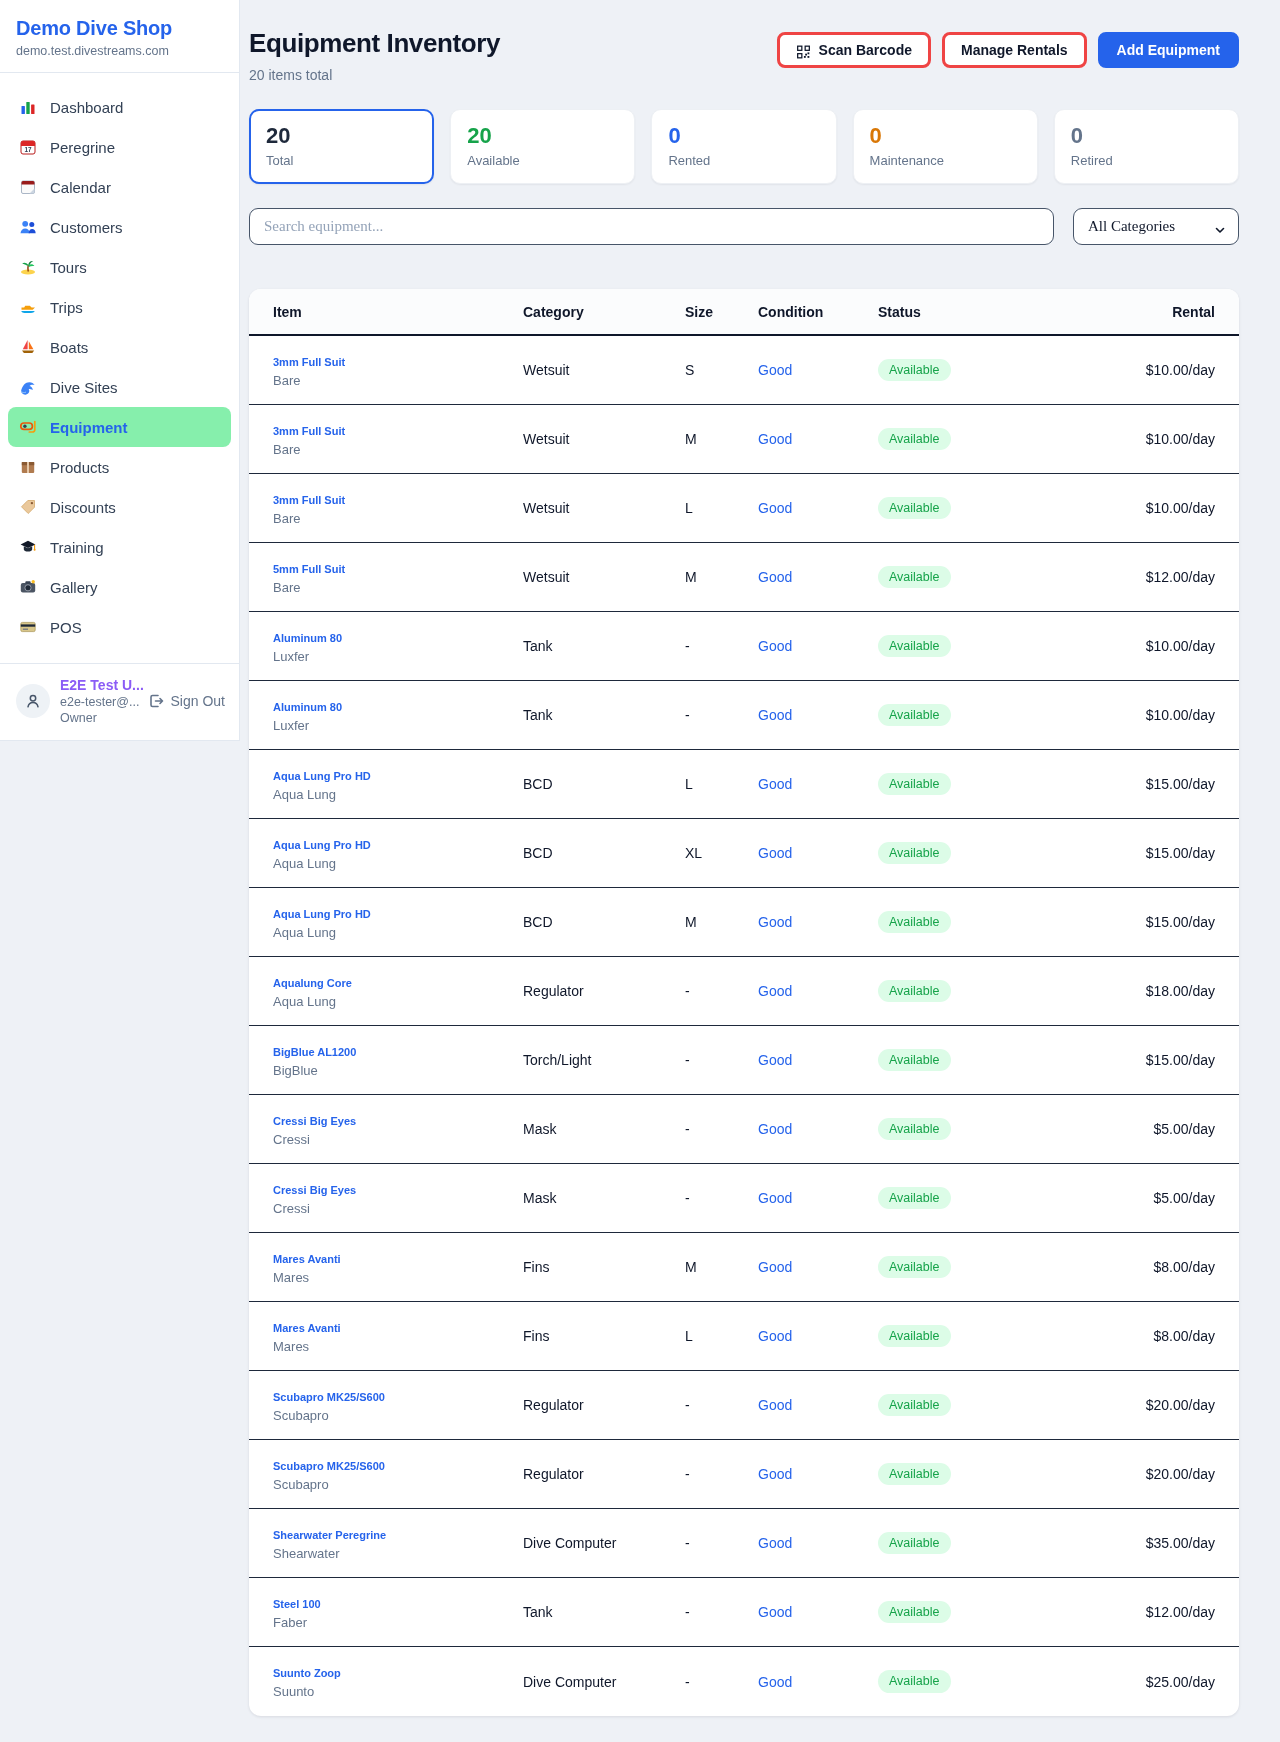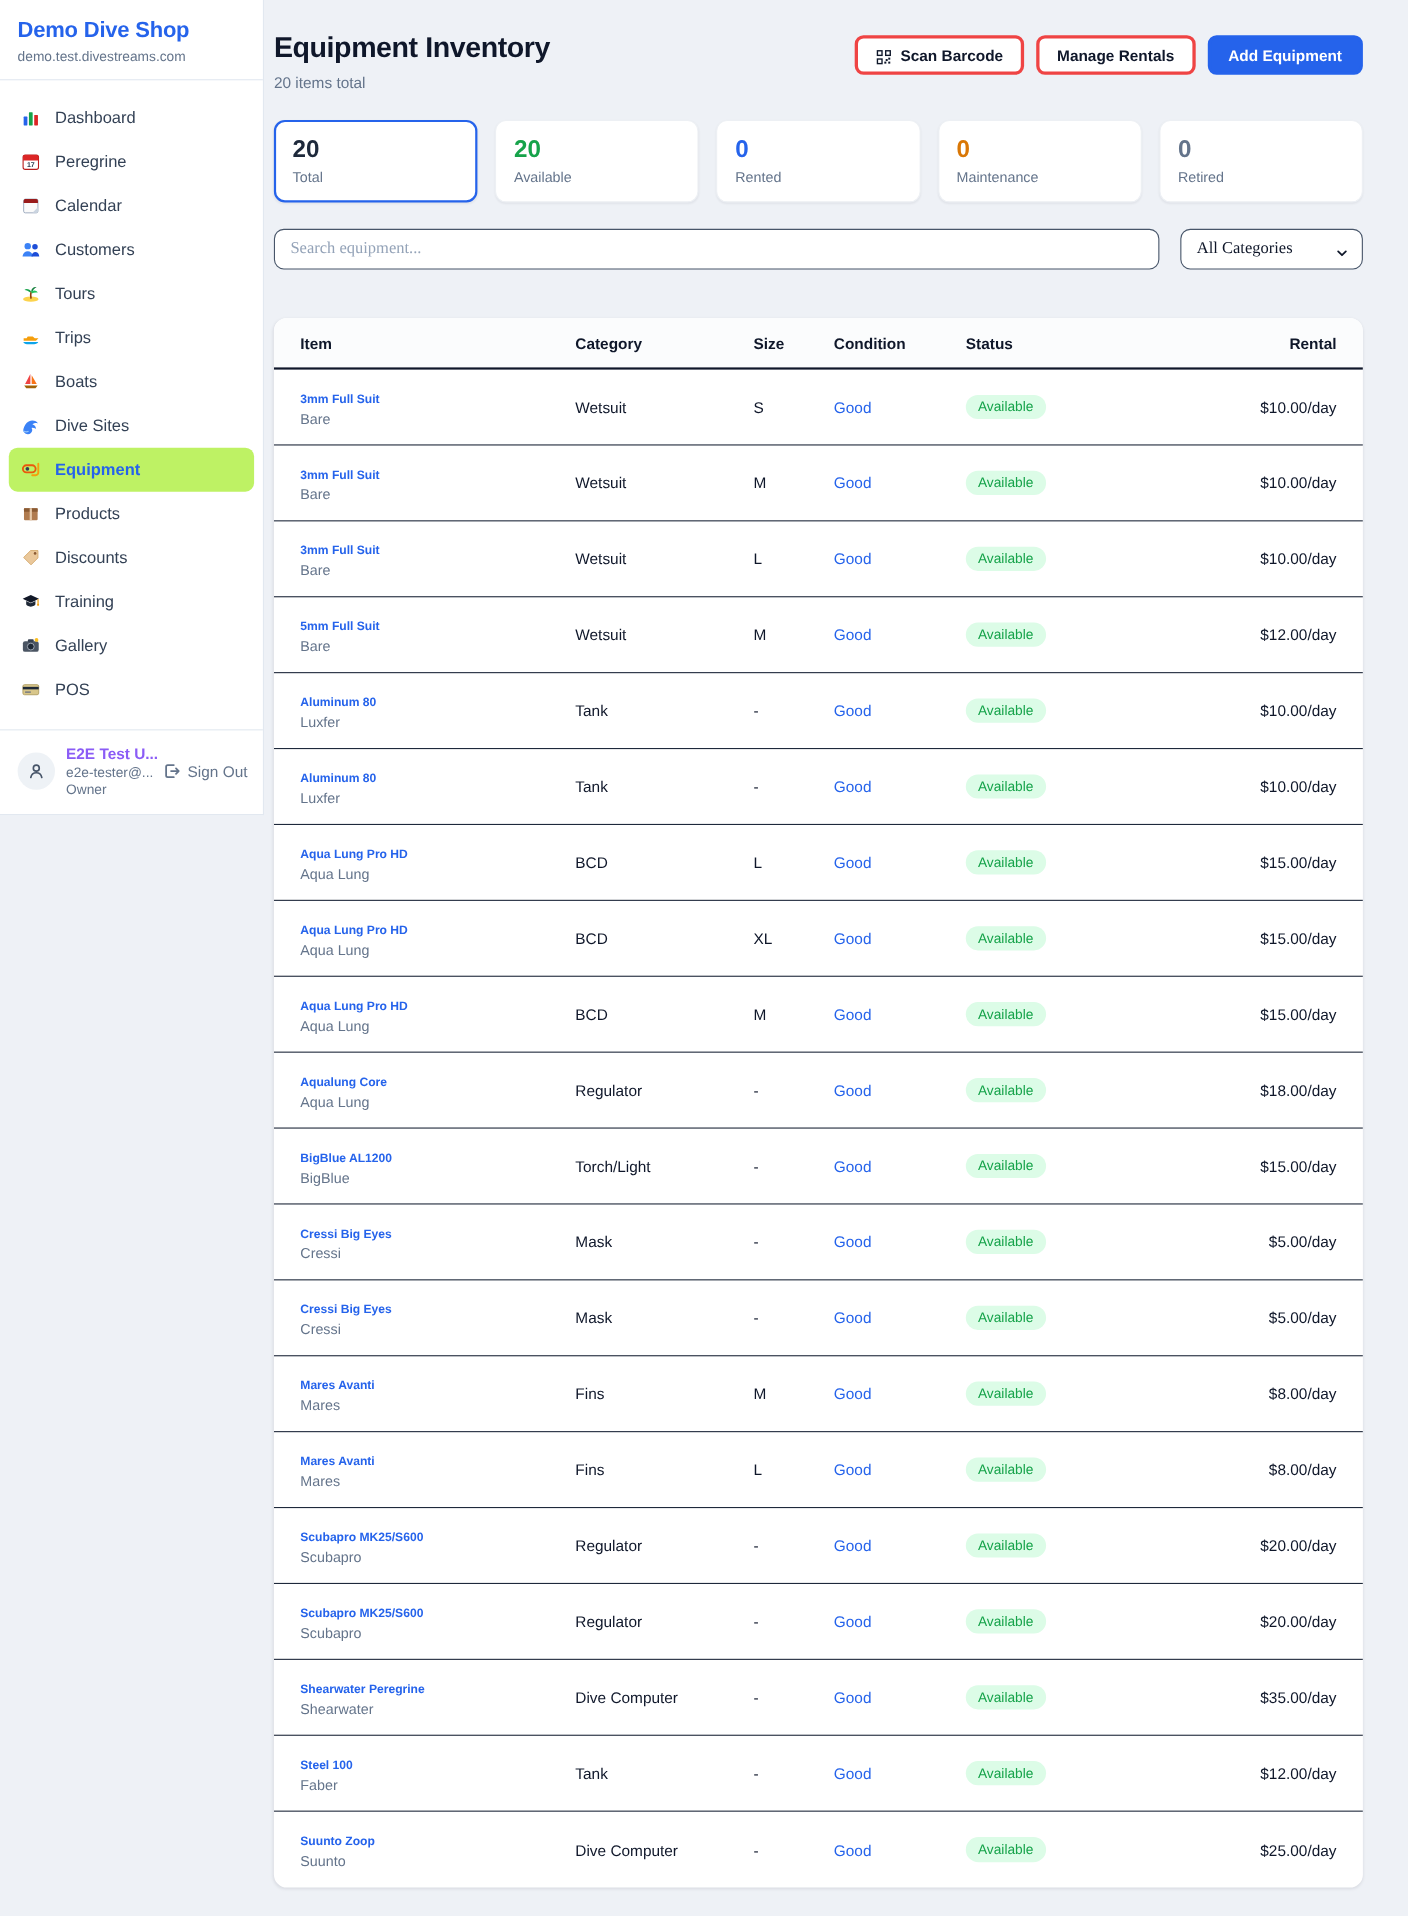--- a/index.html
+++ b/index.html
@@ -22,21 +22,21 @@
   .brand { padding:17px 16px 14px 16px; }
   .brand-name { font-size:20px; font-weight:700; color:#2563eb; letter-spacing:-0.2px; cursor:pointer; }
   .brand-domain { font-size:12.5px; color:#64748b; margin-top:4px; }
   .divider { height:1px; background:#e2e8f0; }
   .nav { padding:14px 8px 16px 8px; }
   .nav-item {
     display:flex; align-items:center; gap:13px;
     height:40px; padding:0 11px; border-radius:8px;
     font-size:15px; color:#334155; cursor:pointer;
   }
-  .nav-item.active { background:#bef264; color:#2563eb; font-weight:600;text-align:center; }
+  .nav-item.active { background:#86efac; color:#2563eb; font-weight:600;text-align:center; }
   .icon18 { width:18px; height:18px; display:inline-flex; flex:none; }
   .icon18 svg { width:18px; height:18px; }
 
   .user-block { display:flex; align-items:center; gap:10px; padding:13px 14px 15px 16px; }
   .avatar {
     width:34px; height:34px; border-radius:50%; background:#eef2f6;
     display:flex; align-items:center; justify-content:center; flex:none;
   }
   .user-meta { flex:1; min-width:0; }
   .user-name { font-size:14px; font-weight:700; color:#8b5cf6; white-space:nowrap; }

